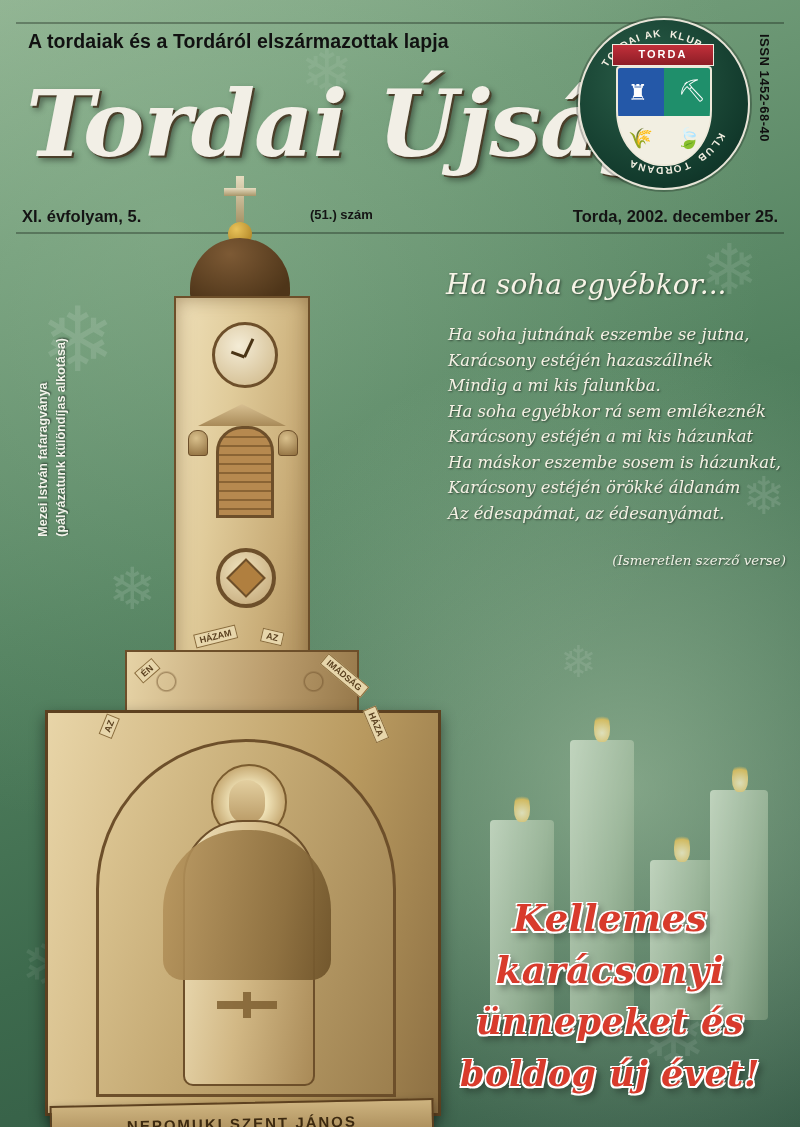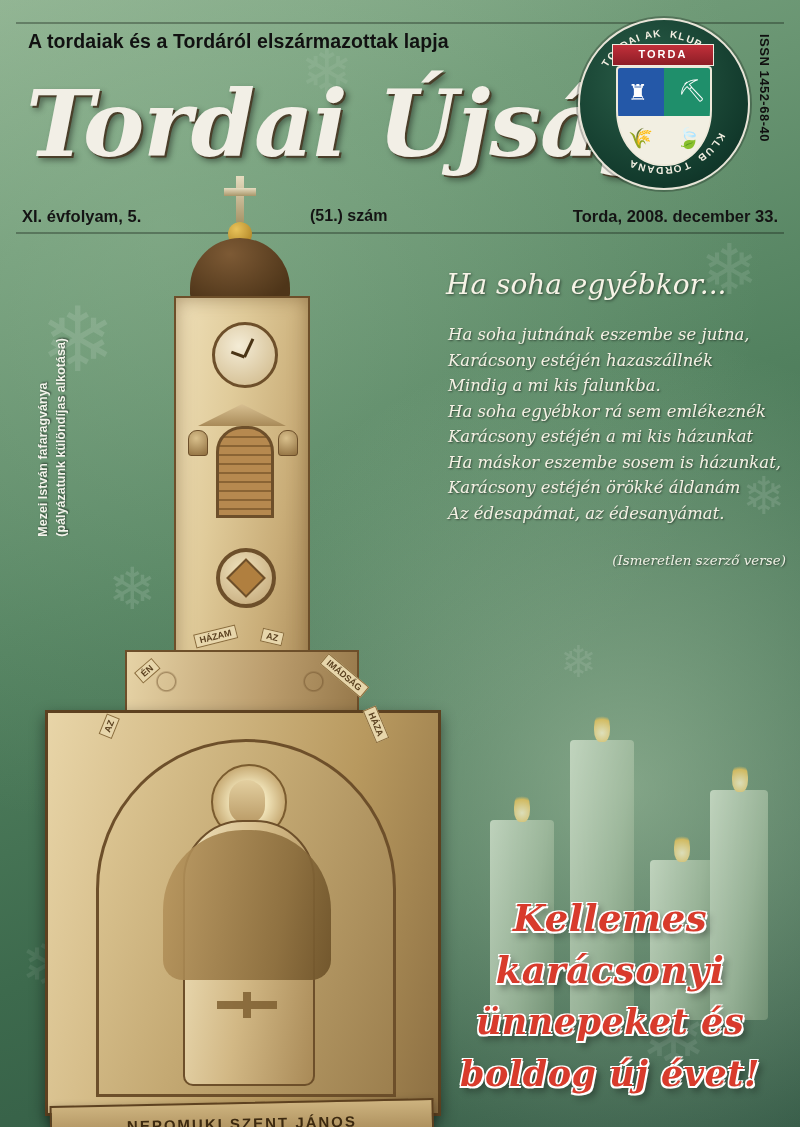--- a/index.html
+++ b/index.html
@@ -39,21 +39,21 @@
       2px 2px 0 #4a3f2a,
       4px 4px 6px rgba(0,0,0,0.45);
     white-space:nowrap;
   }
   .issue-left{
     position:absolute;left:22px;top:207px;
     font-size:16.5px;font-weight:bold;color:#141414;
   }
   .issue-mid{
     position:absolute;left:310px;top:207px;
-    font-size:16px;font-weight:bold;color:#141414;
+    font-size:13px;font-weight:bold;color:#141414;
   }
   .issue-right{
     position:absolute;right:22px;top:207px;
     font-size:16.5px;font-weight:bold;color:#141414;
   }
   .rule-top{position:absolute;left:16px;top:22px;width:768px;height:2px;background:rgba(20,30,20,.35);}
   .rule-bottom{position:absolute;left:16px;top:232px;width:768px;height:2px;background:rgba(20,30,20,.35);}
 
   
   .crest{
@@ -333,21 +333,21 @@
   </div>
 
   <div class="rule-top"></div>
   <div class="rule-bottom"></div>
 
   <div class="strap">A tordaiak és a Tordáról elszármazottak lapja</div>
   <div class="logotype">Tordai Újság</div>
 
   <div class="issue-left">XI. évfolyam, 5.</div>
   <div class="issue-mid">(51.) szám</div>
-  <div class="issue-right">Torda, 2008. december 33.</div>
+  <div class="issue-right">Torda, 2002. december 25.</div>
 
   <div class="crest">
     <div class="ring"></div>
     <div class="ring-text" id="ringText">
         <span style="transform: rotate(-58deg) translate(0px, -74px) rotate(0deg);">T</span>
         <span style="transform: rotate(-50.8deg) translate(0px, -74px) rotate(0deg);">O</span>
         <span style="transform: rotate(-43.6deg) translate(0px, -74px) rotate(0deg);">R</span>
         <span style="transform: rotate(-36.4deg) translate(0px, -74px) rotate(0deg);">D</span>
         <span style="transform: rotate(-29.2deg) translate(0px, -74px) rotate(0deg);">A</span>
         <span style="transform: rotate(-22deg) translate(0px, -74px) rotate(0deg);">I</span>

